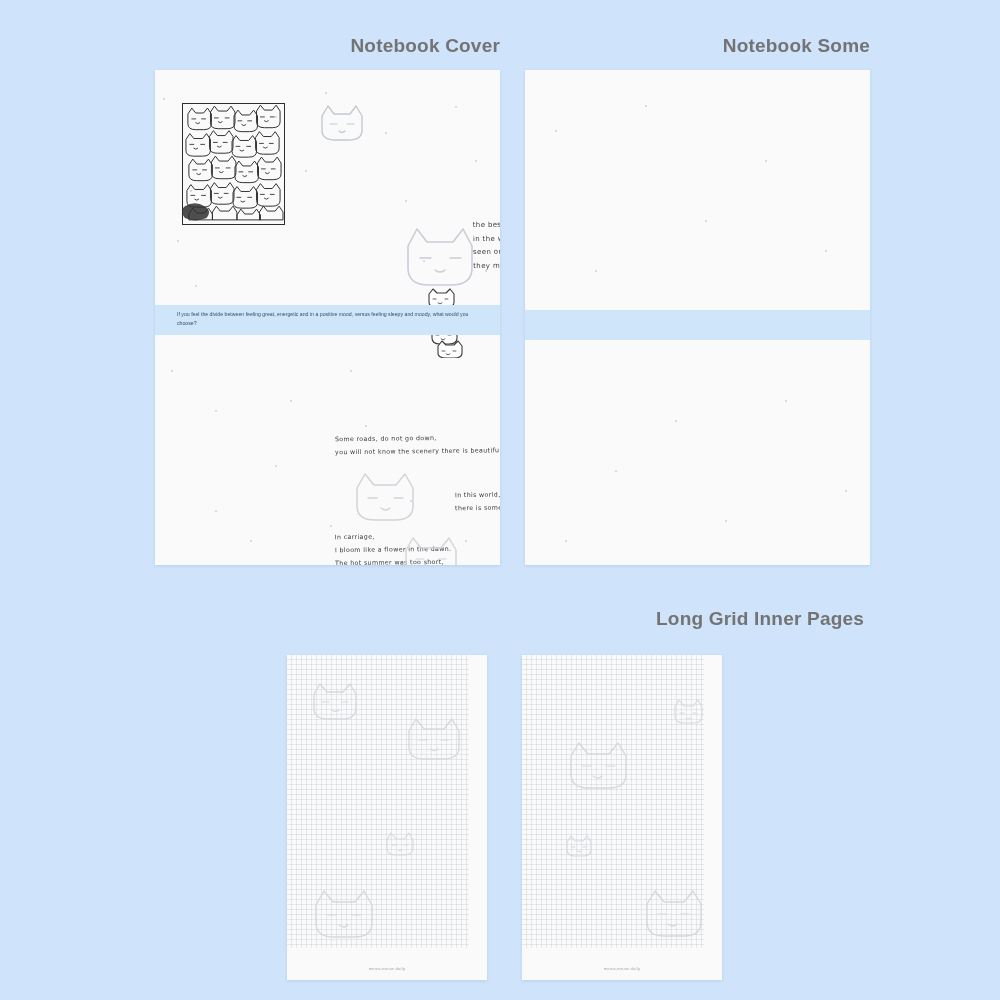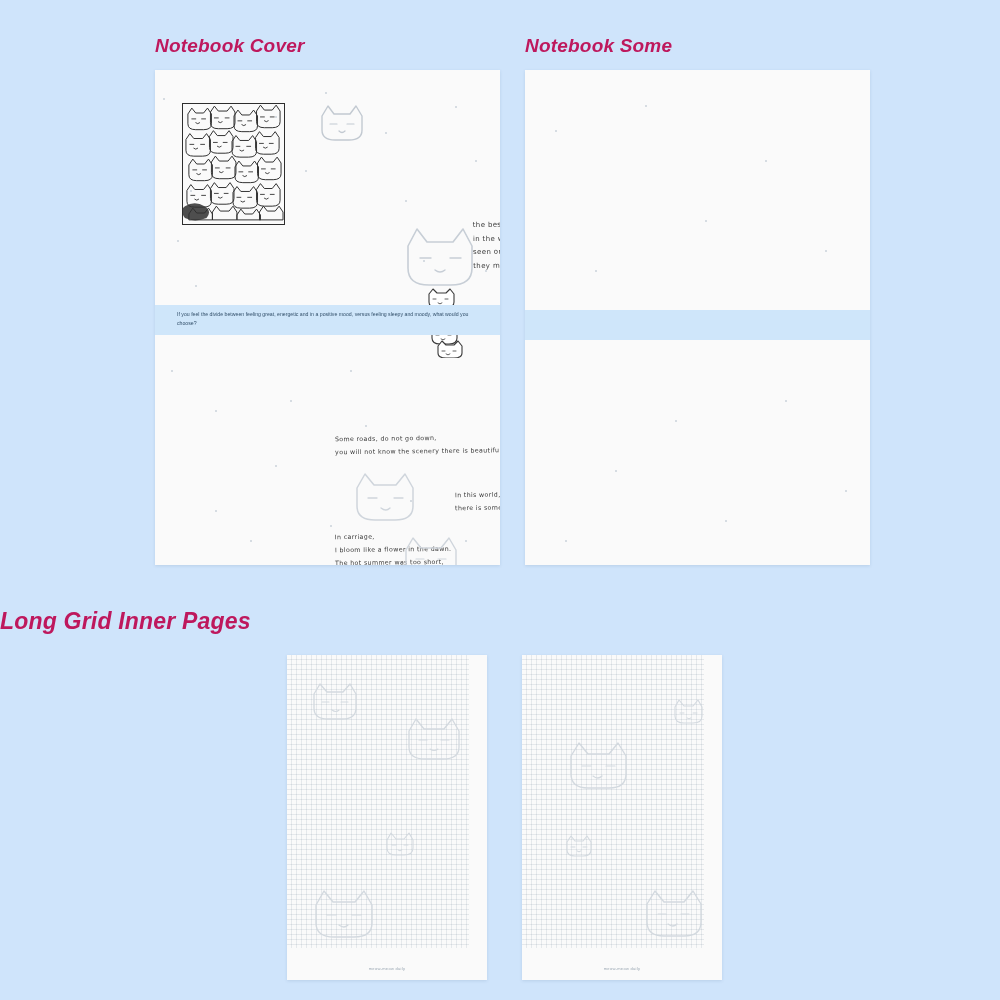--- a/index.html
+++ b/index.html
@@ -12,31 +12,30 @@
   }
   .page {
     position: relative;
     width: 1000px; height: 1000px;
     background: #cfe4fb;
   }
 
   
   .section-title {
     position: absolute;
-    text-align: left;
+    text-align: right;
     font-size: 19px;
     font-weight: bold;
-    color: #be185d;
+    color: #737373;
     letter-spacing: 0.2px;
     white-space: nowrap;
-    font-style: italic;
   }
   #title-cover { left: 155px; top: 35px; width: 345px; }
   #title-back  { left: 525px; top: 35px; width: 345px; }
-  #title-inner { left: 0px;  top: 608px; width: 864px; font-size: 23px; }
+  #title-inner { left: 0px;  top: 608px; width: 864px; font-size: 19px; }
 
   
   .card {
     position: absolute;
     background: #fafafa;
     box-shadow: 0 1px 3px rgba(40,70,110,0.13);
     overflow: hidden;
   }
   #card-cover { left: 155px; top: 70px; width: 345px; height: 495px; }
   #card-back  { left: 525px; top: 70px; width: 345px; height: 495px; }

